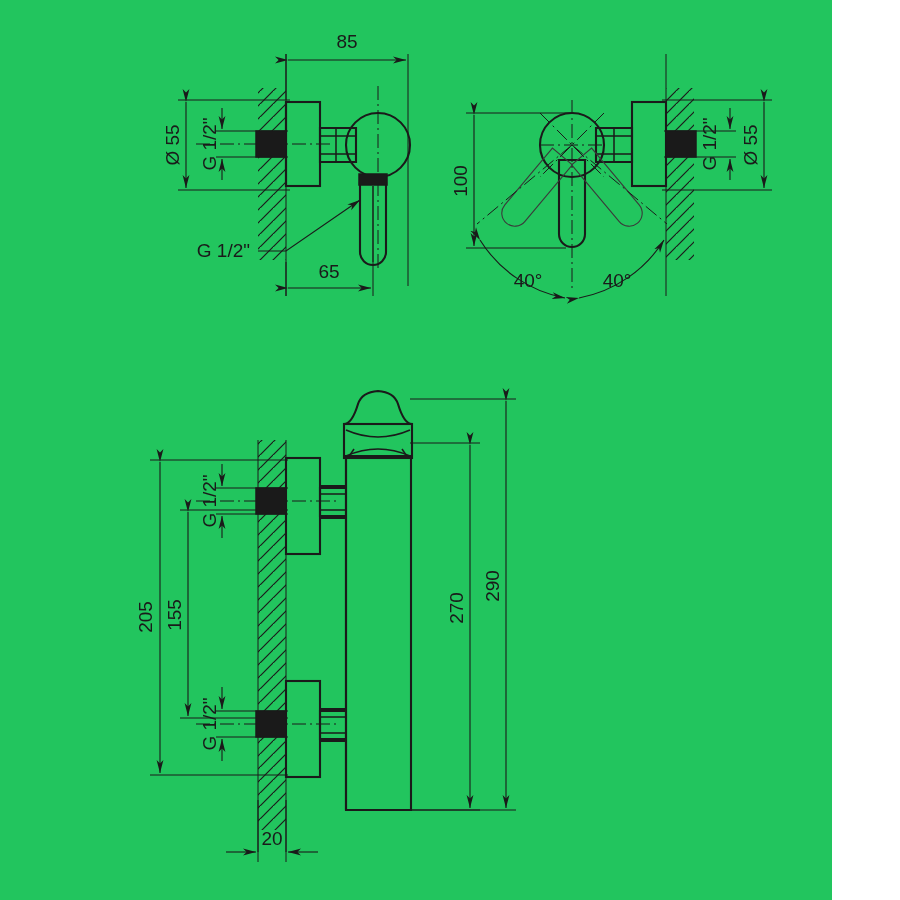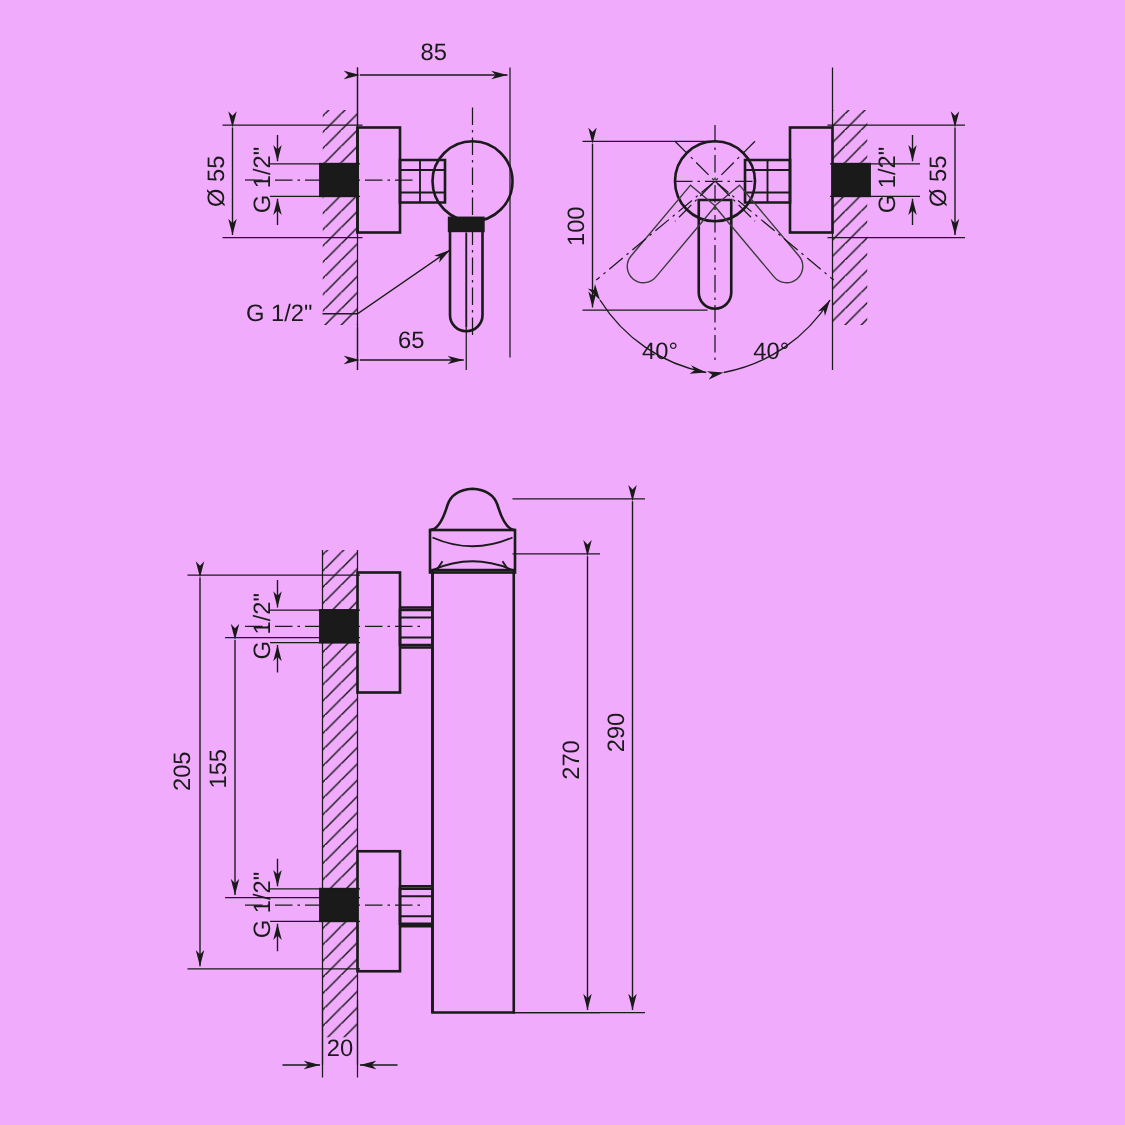--- a/index.html
+++ b/index.html
@@ -6,23 +6,23 @@
   html, body {
     margin: 0;
     padding: 0;
     background: #ffffff;
   }
   body {
     font-family: "Liberation Sans", sans-serif;
   }
   #sheet {
     position: relative;
-    width: 900px;
+    width: 832px;
     height: 900px;
-    background: #f0abfc;
+    background: #22c55e;
     overflow: hidden;
   }
   #sheet svg {
     display: block;
     width: 900px;
     height: 900px;
   }
   .dimtext {
     font-family: "Liberation Sans", sans-serif;
     font-size: 19px;

